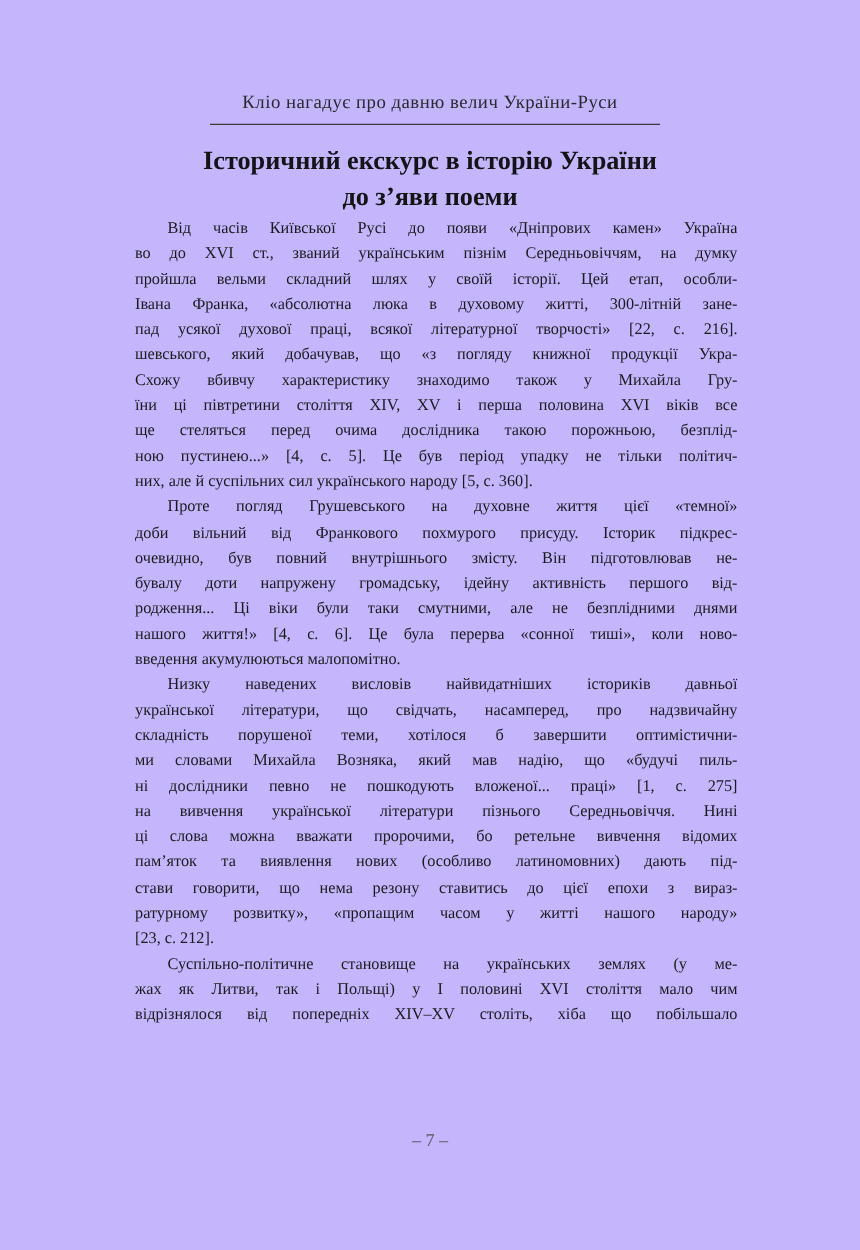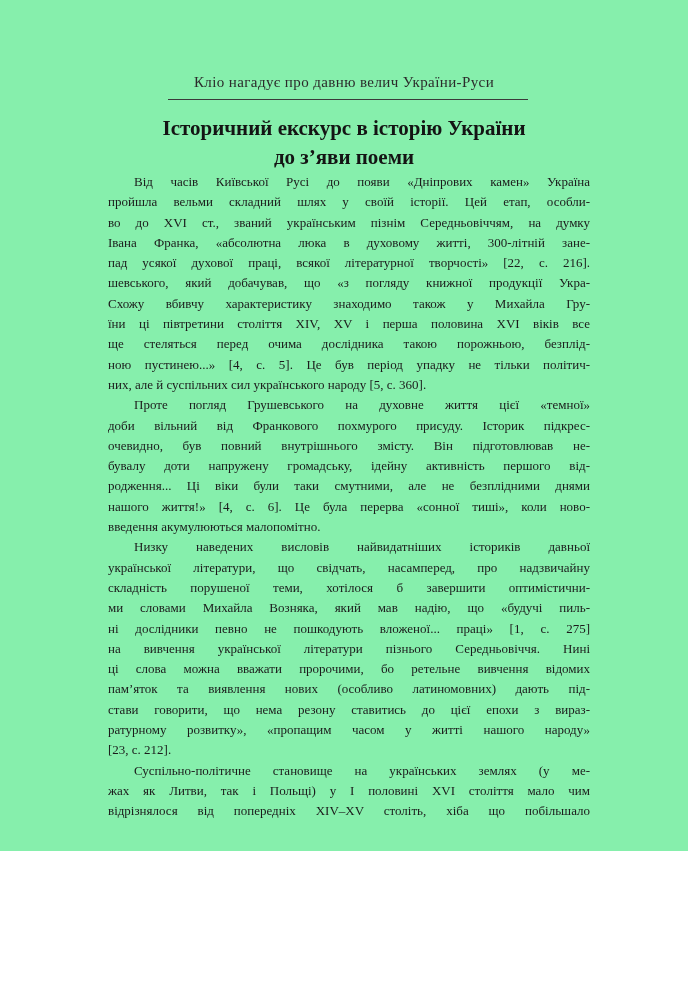--- a/index.html
+++ b/index.html
@@ -3,22 +3,22 @@
 <meta charset="utf-8">
 <style>
   html, body {
     margin: 0;
     padding: 0;
     background: #ffffff;
   }
   .page {
     position: relative;
     width: 688px;
-    height: 851px;
-    background: #86efac;
+    height: 1000px;
+    background: #c4b5fd;
     font-family: "Liberation Serif", serif;
     color: #1b1b1b;
     overflow: hidden;
   }
   .running-header {
     position: absolute;
     top: 74px;
     left: 0;
     width: 100%;
     text-align: center;
@@ -93,22 +93,22 @@
   <div class="header-rule"></div>
 
   <h1 class="title">
     <span class="title-line">Історичний екскурс в історію України</span>
     <span class="title-line">до з’яви поеми</span>
   </h1>
 
   <div class="body-text">
       <div class="paragraph">
         <div class="line line-first">Від часів Київської Русі до появи «Дніпрових камен» Україна</div>
+        <div class="line">во до XVI ст., званий українським пізнім Середньовіччям, на думку</div>
         <div class="line">пройшла вельми складний шлях у своїй історії. Цей етап, особли-</div>
-        <div class="line">во до XVI ст., званий українським пізнім Середньовіччям, на думку</div>
         <div class="line">Івана Франка, «абсолютна люка в духовому житті, 300-літній зане-</div>
         <div class="line">пад усякої духової праці, всякої літературної творчості» [22, с. 216].</div>
         <div class="line">шевського, який добачував, що «з погляду книжної продукції Укра-</div>
         <div class="line">Схожу вбивчу характеристику знаходимо також у Михайла Гру-</div>
         <div class="line">їни ці півтретини століття XIV, XV і перша половина XVI віків все</div>
         <div class="line">ще стеляться перед очима дослідника такою порожньою, безплід-</div>
         <div class="line">ною пустинею...» [4, с. 5]. Це був період упадку не тільки політич-</div>
         <div class="line line-last">них, але й суспільних сил українського народу [5, с. 360].</div>
       </div>
       <div class="paragraph">

